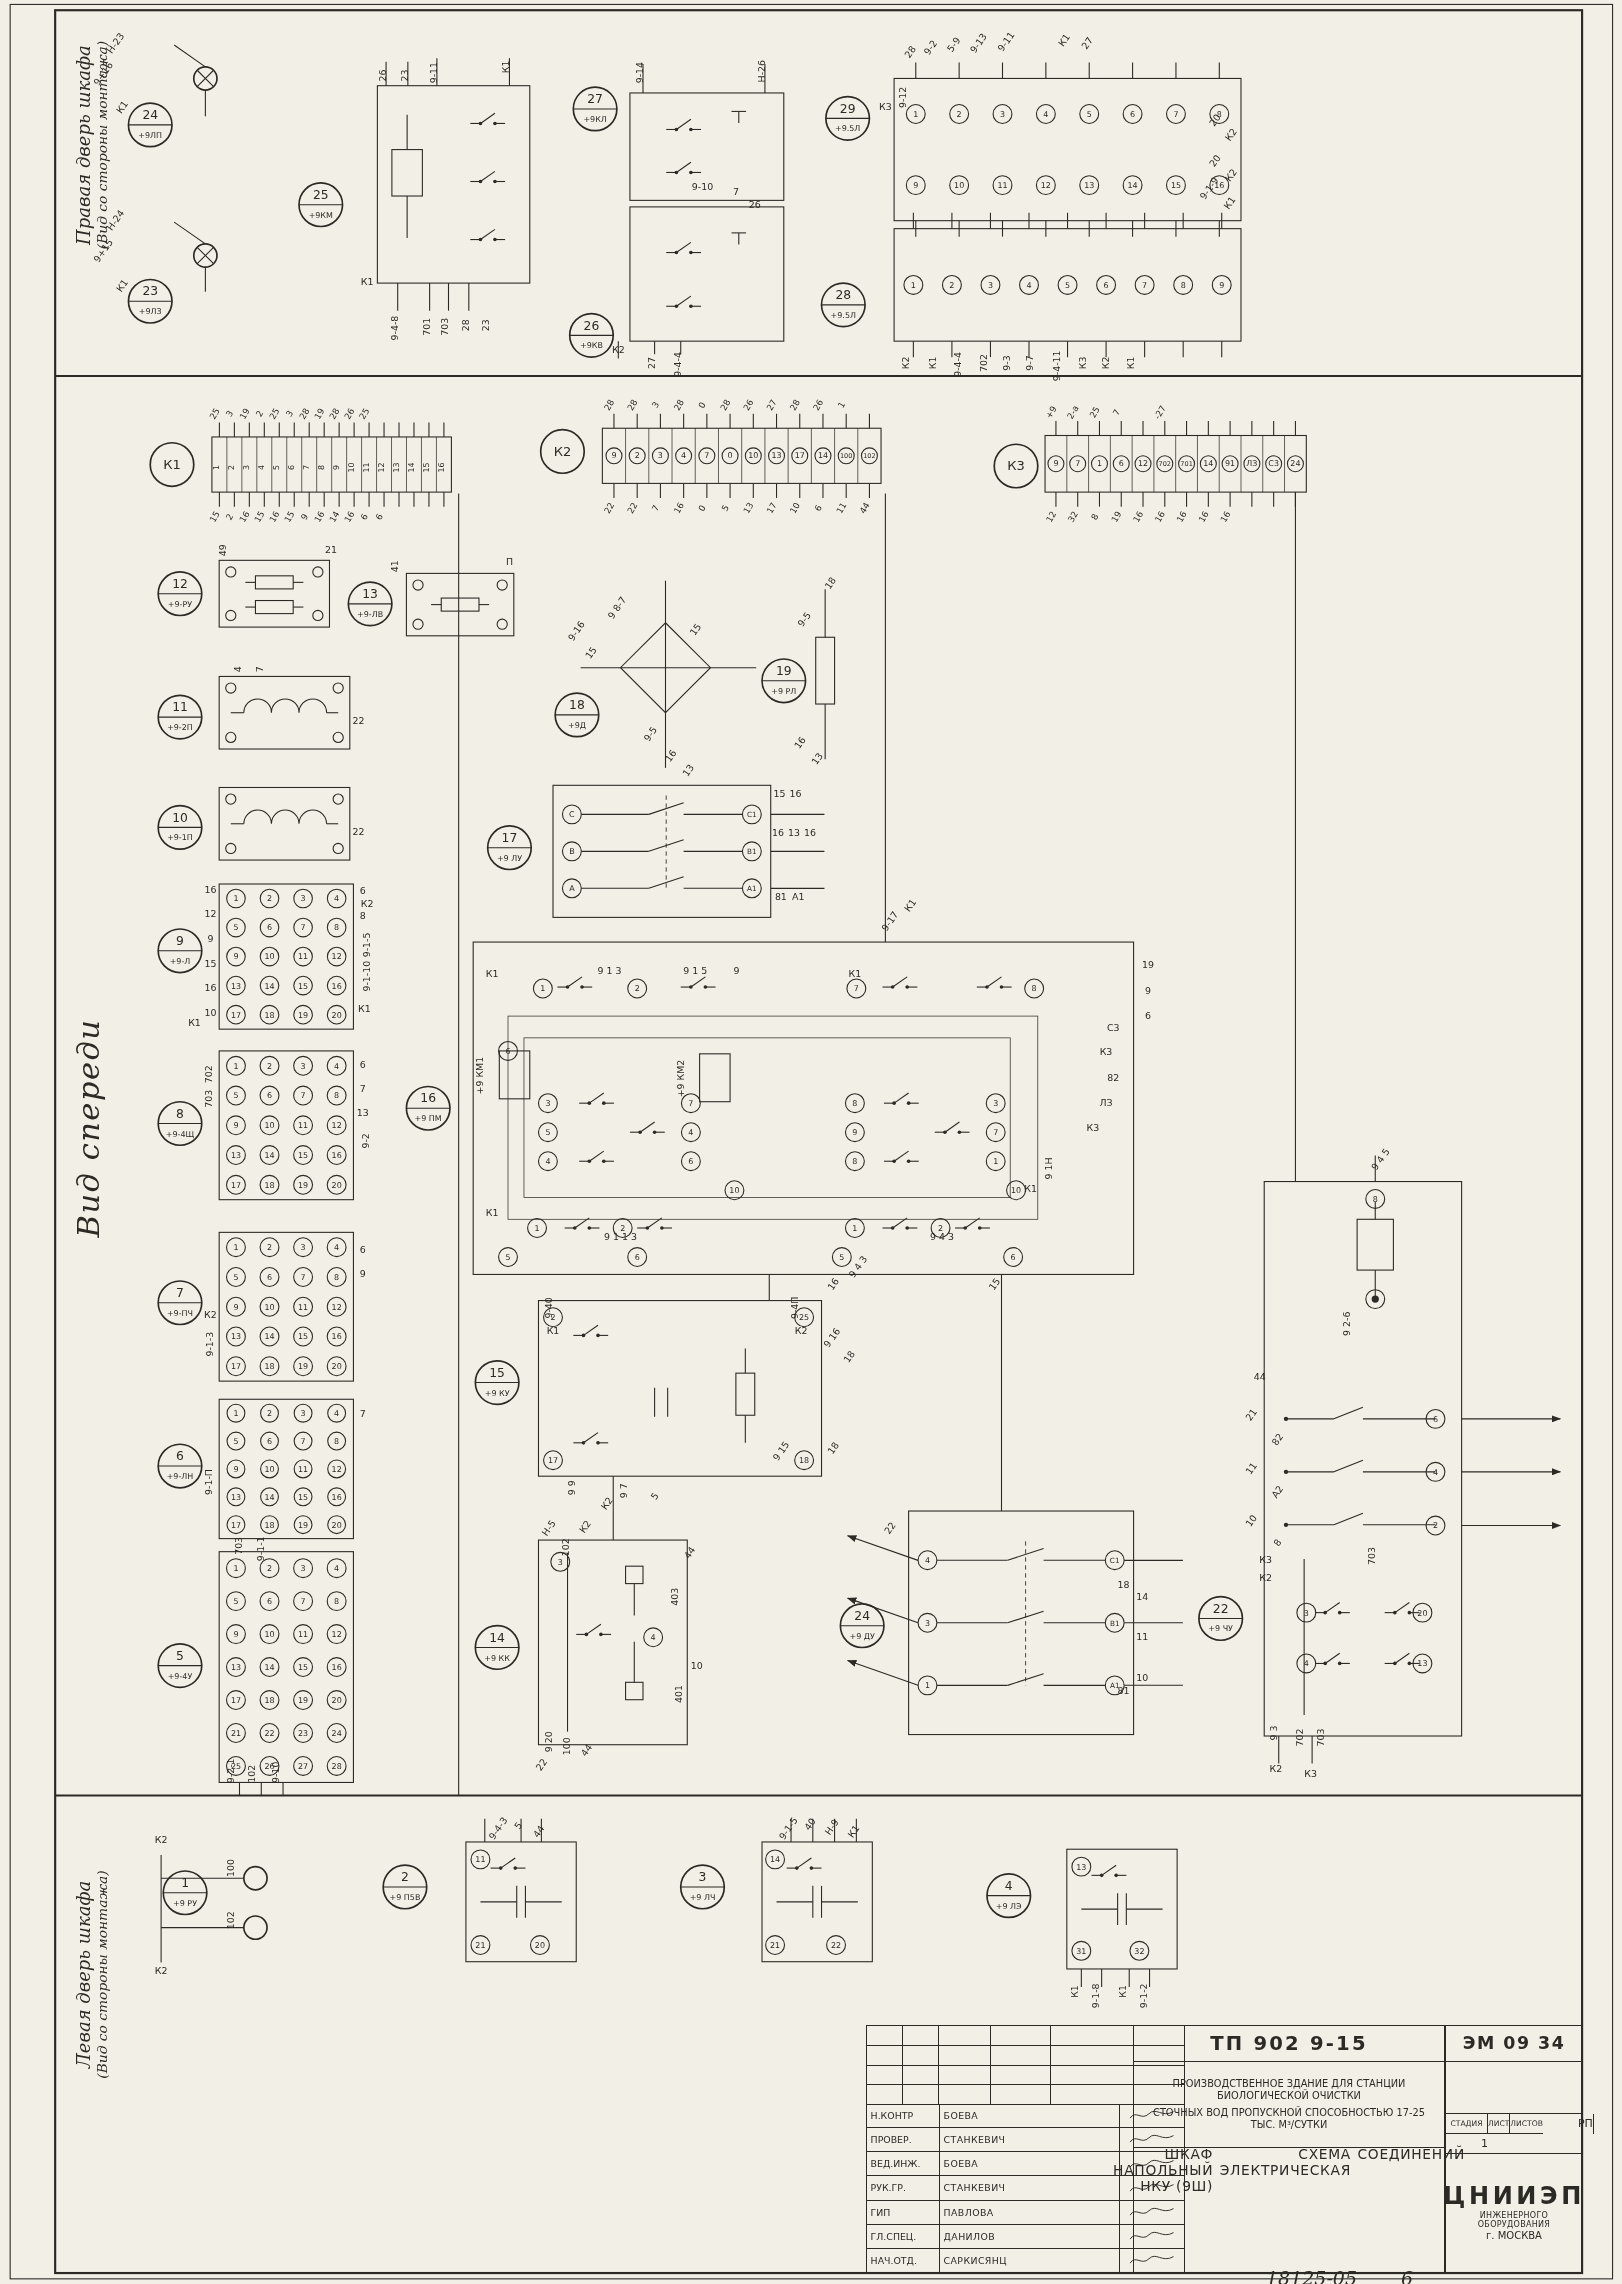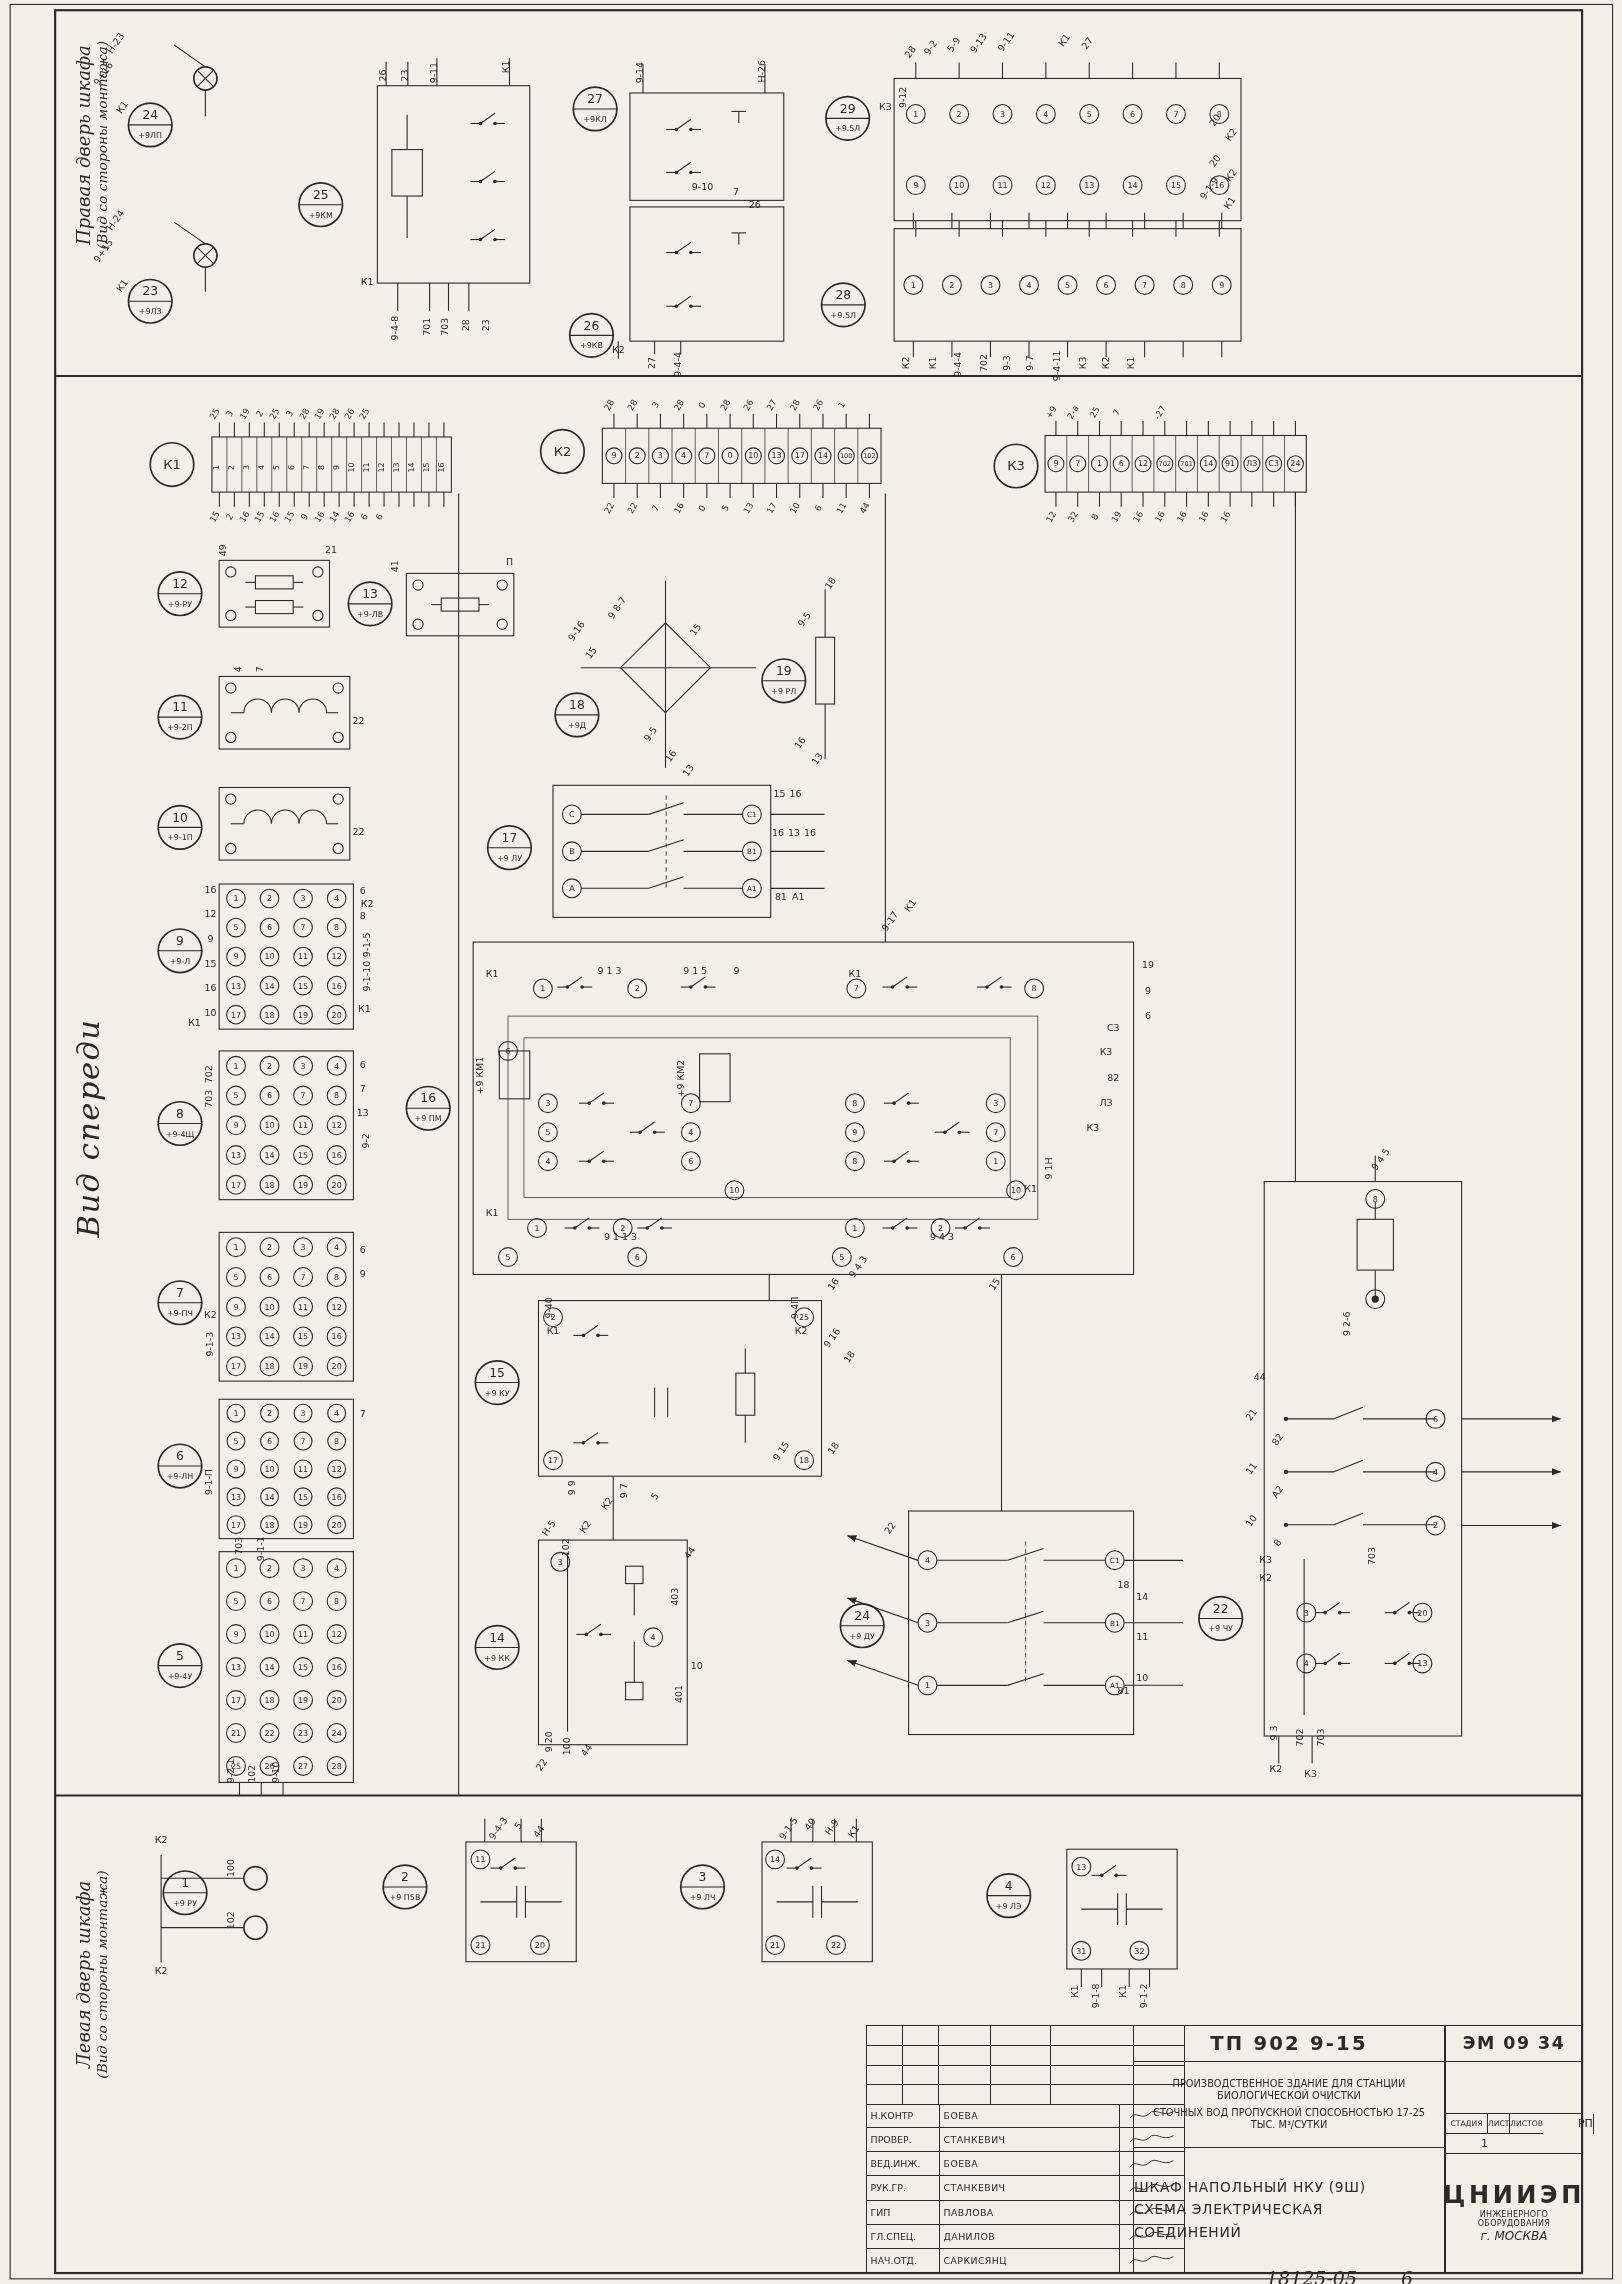--- a/index.html
+++ b/index.html
@@ -37,35 +37,35 @@
   .prow:last-child{border-bottom:none;}
   .pc{display:flex;align-items:center;padding:0 3.6px;box-sizing:border-box;overflow:hidden;}
   .pc.role{width:73px;border-right:0.7px solid var(--ink);}
   .pc.nm{flex:1;border-right:0.7px solid var(--ink);letter-spacing:0.4px;}
   .pc.sig{width:64px;justify-content:center;}
   .docnum{height:35px;line-height:35px;text-align:center;font-size:19.6px;letter-spacing:2.2px;
           font-weight:bold;border-bottom:1.5px solid var(--ink);}
   .proj{height:86px;border-bottom:1.5px solid var(--ink);display:flex;flex-direction:column;
         justify-content:center;gap:4.4px;text-align:center;font-size:9.8px;line-height:1.25;
         padding:0 5.8px;box-sizing:border-box;}
-  .stitle{position:absolute;top:120px;bottom:0;left:0;right:0;display:flex;flex-direction:column;
-          justify-content:center;gap:6.5px;text-align:left;font-size:13.8px;letter-spacing:0.7px;}
+  .stitle{position:absolute;top:120px;bottom:0;left:0;right:0;display:flex;flex-direction:row;
+          justify-content:center;gap:6.5px;text-align:right;font-size:13.8px;letter-spacing:0.7px;}
   .doccode{height:35px;line-height:35px;text-align:center;font-size:17.4px;letter-spacing:1.5px;
            font-weight:bold;border-bottom:1.5px solid var(--ink);}
   .dspacer{height:51px;border-bottom:1.5px solid var(--ink);}
   .stage{display:grid;grid-template-columns:1fr 1fr 1fr 1fr 1fr;height:39px;border-bottom:1.5px solid var(--ink);}
   .sc{border-right:0.7px solid var(--ink);border-bottom:0.7px solid var(--ink);display:flex;
       align-items:center;justify-content:center;font-size:7.6px;}
   .sc.v{font-size:11px;border-bottom:none;padding-left:35px;}
   .sc.cl{border-right:none;}
   .org{position:absolute;top:125px;bottom:0;left:0;right:0;display:flex;flex-direction:column;
        align-items:center;justify-content:center;gap:1px;text-align:center;}
   .orgname{font-size:24px;letter-spacing:3.6px;font-weight:bold;}
   .orgl2{font-size:8px;letter-spacing:0.3px;}
-  .orgl3{font-size:12px;font-style:italic;}
+  .orgl3{font-size:10px;}
   .hand{position:absolute;font-family:"DejaVu Serif",serif;font-style:italic;font-size:19px;}
 </style>
 </head>
 <body>
 
 <div class="sheet">
 
   <svg id="schem" width="1622" height="2284" viewBox="0 0 2235 3147">
     <defs>
       <marker id="arrow" markerWidth="14" markerHeight="10" refX="12" refY="5" orient="auto" markerUnits="userSpaceOnUse">

